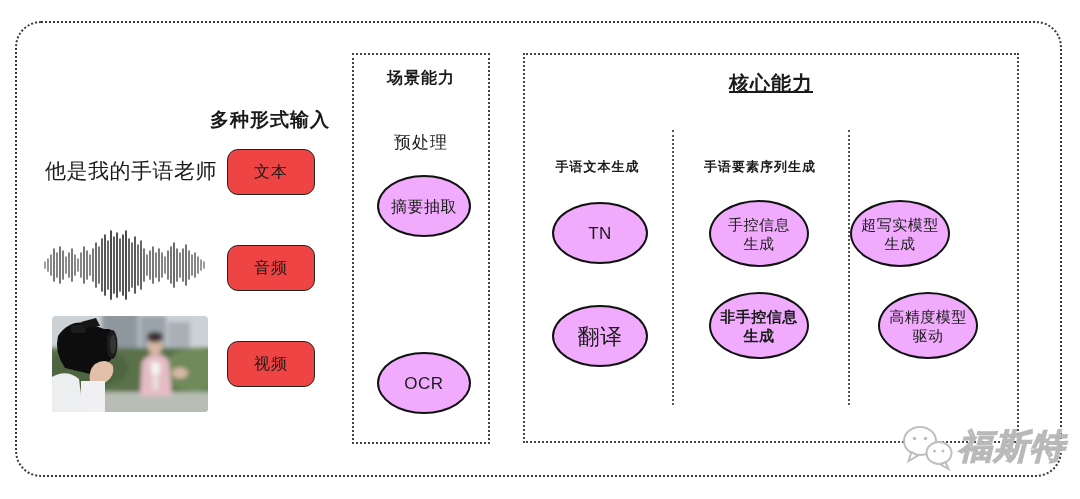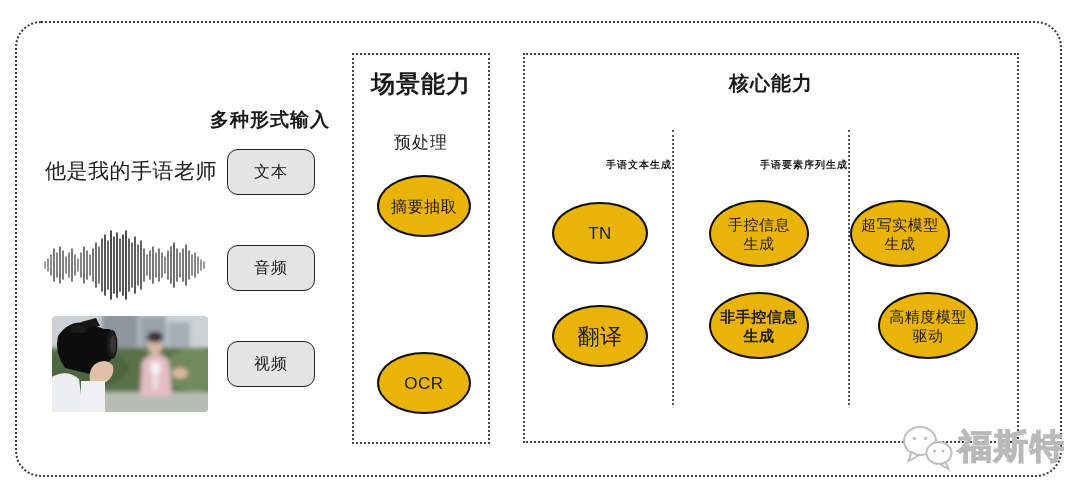--- a/index.html
+++ b/index.html
@@ -17,84 +17,84 @@
     font-size:19px;font-weight:bold;letter-spacing:1px;
   }
   .sentence{
     position:absolute;left:45px;top:157px;width:175px;
     font-size:21px;letter-spacing:0.5px;white-space:nowrap;
   }
   .input-box{
     position:absolute;left:227px;width:86px;height:44px;
     border:1.8px solid #222;border-radius:11px;
     display:flex;align-items:center;justify-content:center;
-    font-size:16px;letter-spacing:1px;background:#e5e5e5;
+    font-size:16px;letter-spacing:1px;background:#ef4444;
   }
   .input-box.b0{top:149px;}
   .input-box.b1{top:245px;text-align:right;}
   .input-box.b2{top:341px;}
   .waveform{position:absolute;left:42px;top:228px;width:168px;height:74px;}
   .photo{position:absolute;left:52px;top:316px;width:156px;height:96px;border-radius:3px;overflow:hidden;}
   .photo svg{display:block;}
   
   .scene-box{
     position:absolute;left:352px;top:53px;width:134px;height:387px;
     border:2px dotted #444;
   }
   .scene-title{
     position:absolute;left:352px;top:68px;width:138px;text-align:center;
-    font-size:24px;font-weight:bold;letter-spacing:1px;font-family:Liberation Serif, serif;
+    font-size:16px;font-weight:bold;letter-spacing:1px;font-family:Liberation Serif, serif;
   }
   .scene-sub{
     position:absolute;left:352px;top:131px;width:138px;text-align:center;
     font-size:17px;letter-spacing:1px;
   }
   
   .core-box{
     position:absolute;left:523px;top:53px;width:492px;height:386px;
     border:2px dotted #444;
   }
   .core-title{
     position:absolute;left:523px;top:70px;width:496px;text-align:center;
-    font-size:20px;font-weight:bold;letter-spacing:1px;
+    font-size:20px;font-weight:bold;letter-spacing:1px;text-decoration:underline;
   }
   .col-sep{
     position:absolute;top:130px;height:275px;width:0;
     border-left:2px dotted #555;
   }
   .sep-1{left:672px;}
   .sep-2{left:848px;}
   .col-header{
-    position:absolute;top:158px;text-align:right;font-size:10px;
+    position:absolute;top:158px;text-align:center;font-size:13px;
     font-weight:600;letter-spacing:1px;
   }
   .col-header.h0{left:523px;width:149px;}
   .col-header.h1{left:672px;width:176px;}
   .col-header.h2{left:848px;width:171px;}
   
   .ellipse{
     position:absolute;border:2.6px solid #111;border-radius:50%;
     display:flex;align-items:center;justify-content:center;text-align:center;
-    background:#eab308;font-size:16px;letter-spacing:0.5px;
+    background:#f0abfc;font-size:16px;letter-spacing:0.5px;
     white-space:pre-line;line-height:19px;
   }
   .ellipse.small{font-size:15px;}
   
   .se0{left:377px;top:175px;width:90px;height:58px;}
   .se1{left:377px;top:266px;width:90px;height:58px;font-size:17px;}
   .se2{left:377px;top:352px;width:90px;height:58px;font-size:17px;}
   
   .ce00{left:552px;top:202px;width:92px;height:58px;font-size:17px;}
   .ce01{left:552px;top:305px;width:92px;height:58px;font-size:22px;}
   .ce10{left:709px;top:200px;width:96px;height:63px;}
   .ce11{left:709px;top:292px;width:96px;height:63px;font-weight:bold;}
   .ce20{left:850px;top:200px;width:96px;height:63px;}
   .ce21{left:878px;top:292px;width:96px;height:63px;}
   
-  .watermark{position:absolute;left:900px;top:422px;display:flex;align-items:center;}
+  .watermark{position:absolute;left:900px;top:422px;display:flex;align-items:center;font-style:italic;}
   .wm-icon{width:56px;height:50px;}
   .wm-text{
     font-size:34px;font-weight:bold;letter-spacing:2px;margin-left:2px;
     color:#e9e9e9;-webkit-text-stroke:1.3px #b9b9b9;
   }
 </style>
 </head>
 <body>
 
 <div class="canvas">

